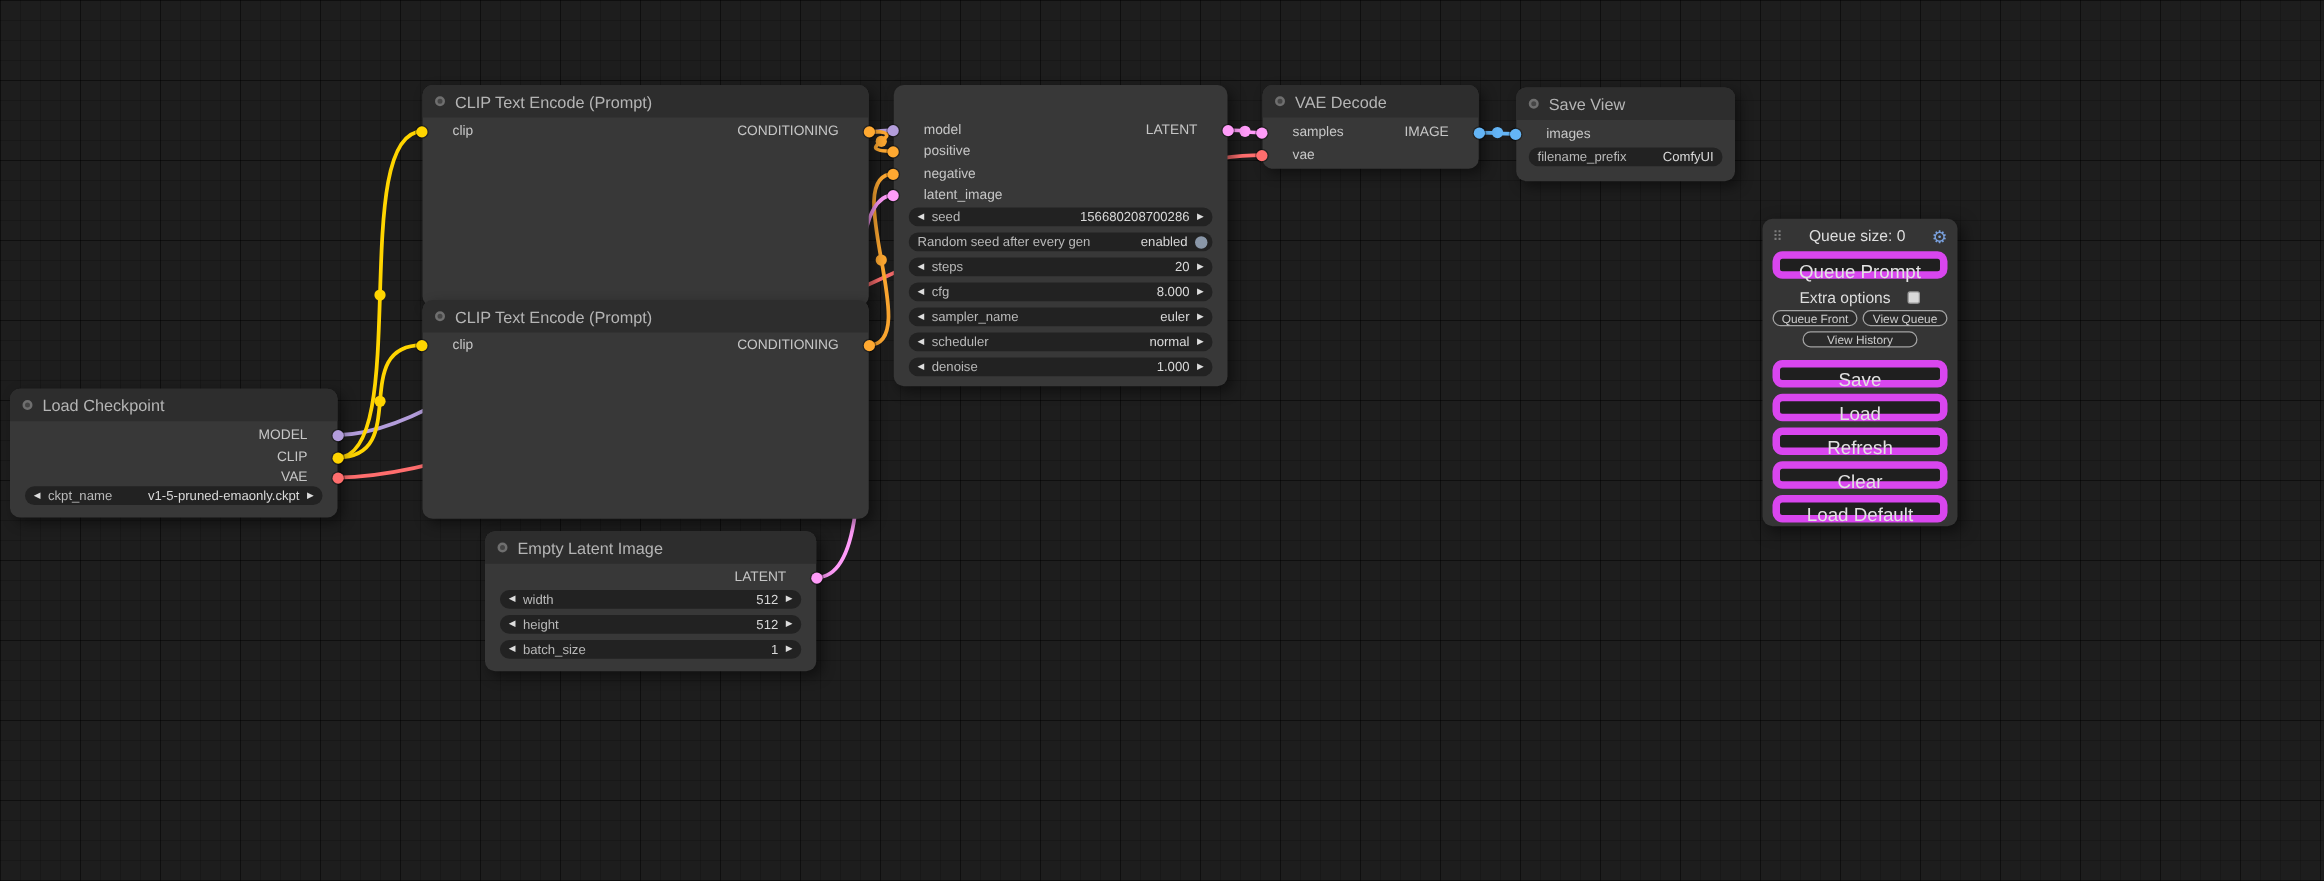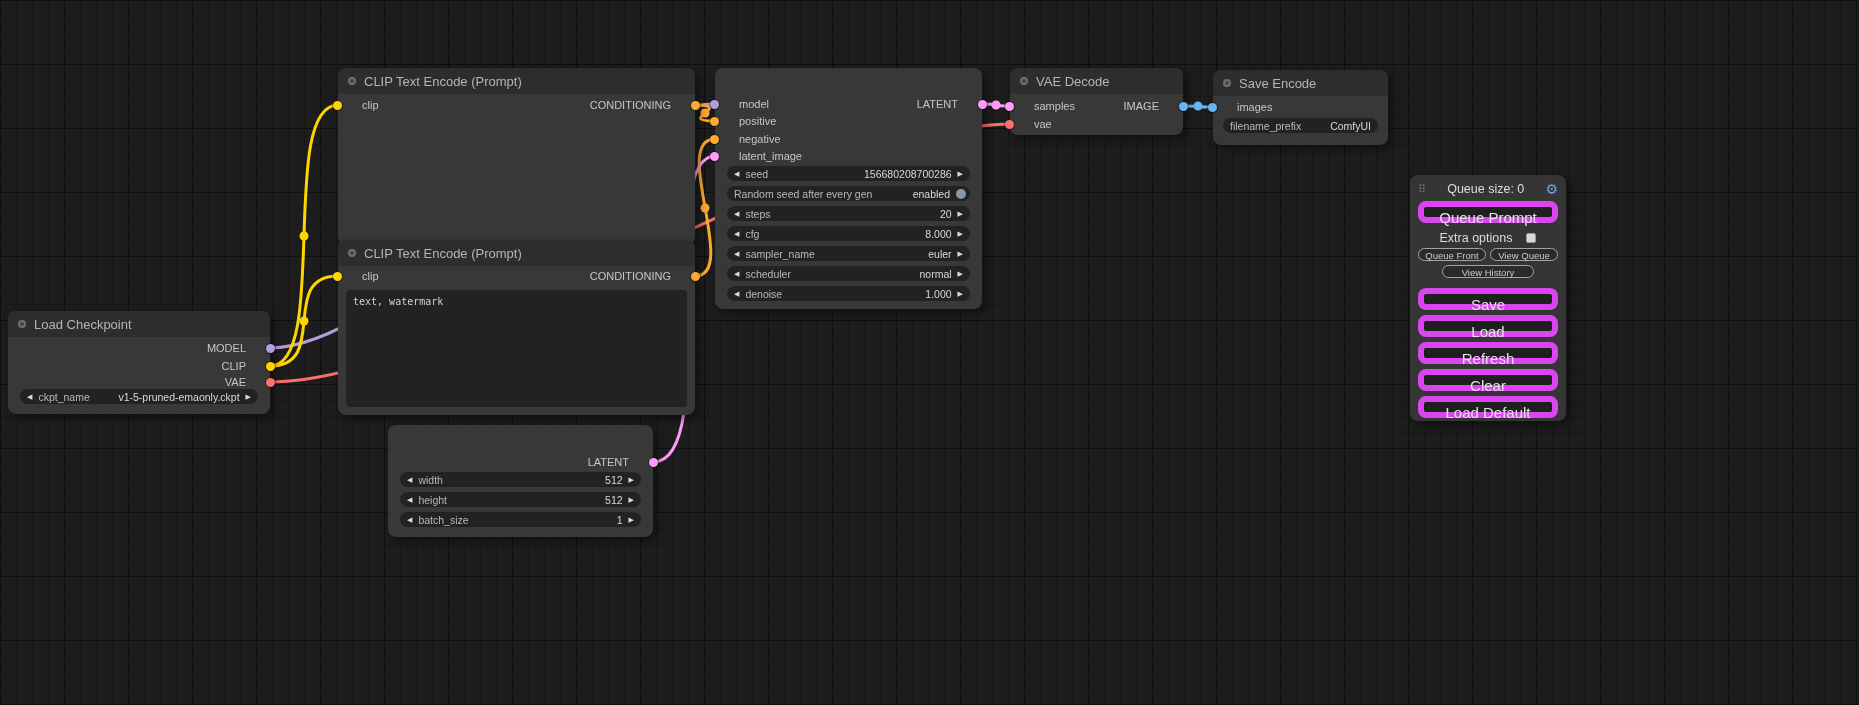--- a/index.html
+++ b/index.html
@@ -150,24 +150,27 @@
     <span>CLIP Text Encode (Prompt)</span>
   </div>
   <div class="slot in" style="top:28px">
     <span class="sdot" style="--c: #FFD500;"></span>
     <span>clip</span>
   </div>
   <div class="slot out" style="top:28px">
     <span class="sdot" style="--c: #FFA931;"></span>
     <span>CONDITIONING</span>
   </div>
-  <div class="textarea" style="top:50px;bottom:8px">text, watermark</div>
 </div>
 
 <div class="node" style="left:388px;top:425px;width:265px;height:112px">
+  <div class="node-title">
+    <span class="tdot"></span>
+    <span>Empty Latent Image</span>
+  </div>
   <div class="slot out" style="top:29px">
     <span class="sdot" style="--c: #FF9CF9;"></span>
     <span>LATENT</span>
   </div>
   <div class="widget" style="top:47px">
     <span class="warrow">◀</span>
     <span>width</span>
     <span class="wvalue">512</span>
     <span class="warrow">▶</span>
   </div>
@@ -264,21 +267,21 @@
   </div>
   <div class="slot out" style="top:30px">
     <span class="sdot" style="--c: #64B5F6;"></span>
     <span>IMAGE</span>
   </div>
 </div>
 
 <div class="node" style="left:1213px;top:70px;width:175px;height:75px">
   <div class="node-title">
     <span class="tdot"></span>
-    <span>Save Encode</span>
+    <span>Save View</span>
   </div>
   <div class="slot in" style="top:29px">
     <span class="sdot" style="--c: #64B5F6;"></span>
     <span>images</span>
   </div>
   <div class="widget" style="top:48px;left:10px;right:10px">
     <span>filename_prefix</span>
     <span class="wvalue">ComfyUI</span>
   </div>
 </div>

